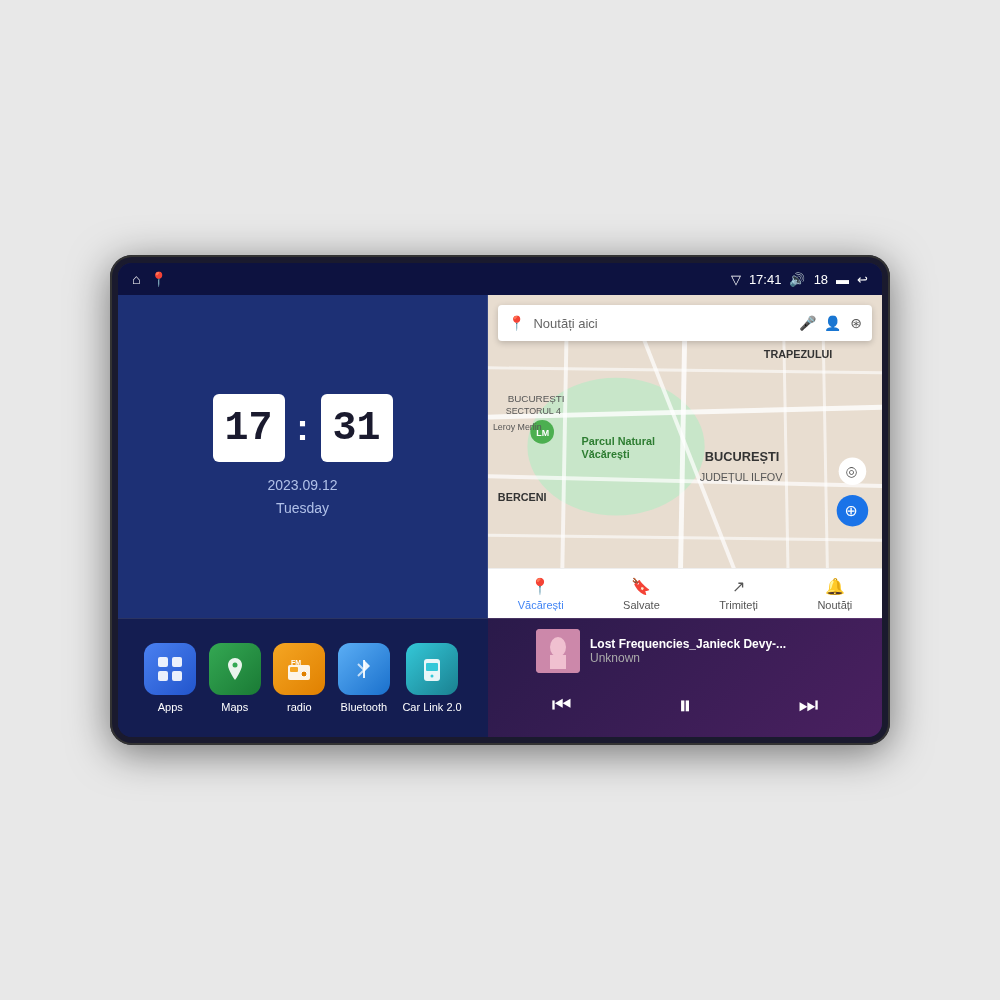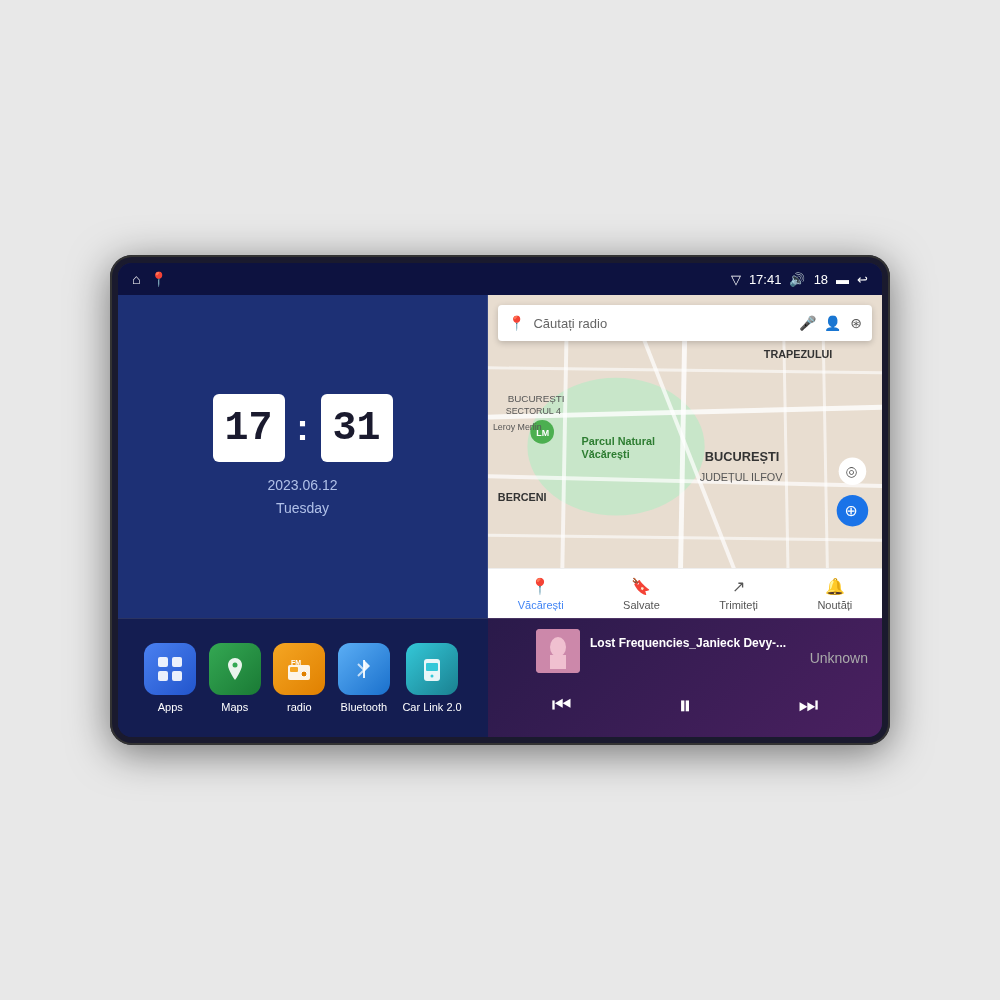--- a/index.html
+++ b/index.html
@@ -277,22 +277,21 @@
       color: white;
       font-size: 12px;
       font-weight: bold;
       white-space: nowrap;
       overflow: hidden;
       text-overflow: ellipsis;
     }
 
     .music-artist {
       color: #aaa;
-      font-size: 14px;
-      text-align: right;
+      font-size: 12px;
     }
 
     .music-controls {
       display: flex;
       align-items: center;
       justify-content: space-around;
     }
 
     .ctrl-btn {
       color: white;
@@ -340,21 +339,21 @@
 
     <div class="main-content">
 
       <div class="clock-widget">
         <div class="clock-display">
           <div class="clock-block">17</div>
           <span class="clock-separator">:</span>
           <div class="clock-block">31</div>
         </div>
         <div class="clock-date">
-          <div>2023.06.12</div>
+          <div>2023.09.12</div>
           <div>Tuesday</div>
         </div>
       </div>
 
       <div class="map-widget">
         <div class="map-bg">
 
           <svg class="map-svg" viewBox="0 0 400 280">
 
             <rect width="400" height="280" fill="#e8ddd0"></rect>
@@ -395,21 +394,21 @@
 
             <circle cx="370" cy="195" r="16" fill="#1a73e8"></circle>
             <text x="362" y="200" font-size="16" fill="white">⊕</text>
 
             <circle cx="370" cy="155" r="14" fill="white"></circle>
             <text x="363" y="160" font-size="14" fill="#555">◎</text>
           </svg>
 
           <div class="map-search-bar">
             <span class="map-search-icon">📍</span>
-            <span class="map-search-text">Căutați radio</span>
+            <span class="map-search-text">Noutăți aici</span>
             <span style="font-size:14px;color:#555">🎤</span>
             <span style="font-size:14px;color:#555">👤</span>
             <span style="font-size:14px;color:#555">⊛</span>
           </div>
 
           <div class="map-bottom-bar">
             <div class="map-nav-item map-nav-active">
               <span class="map-nav-icon">📍</span>
               <span>Văcărești</span>
             </div>

